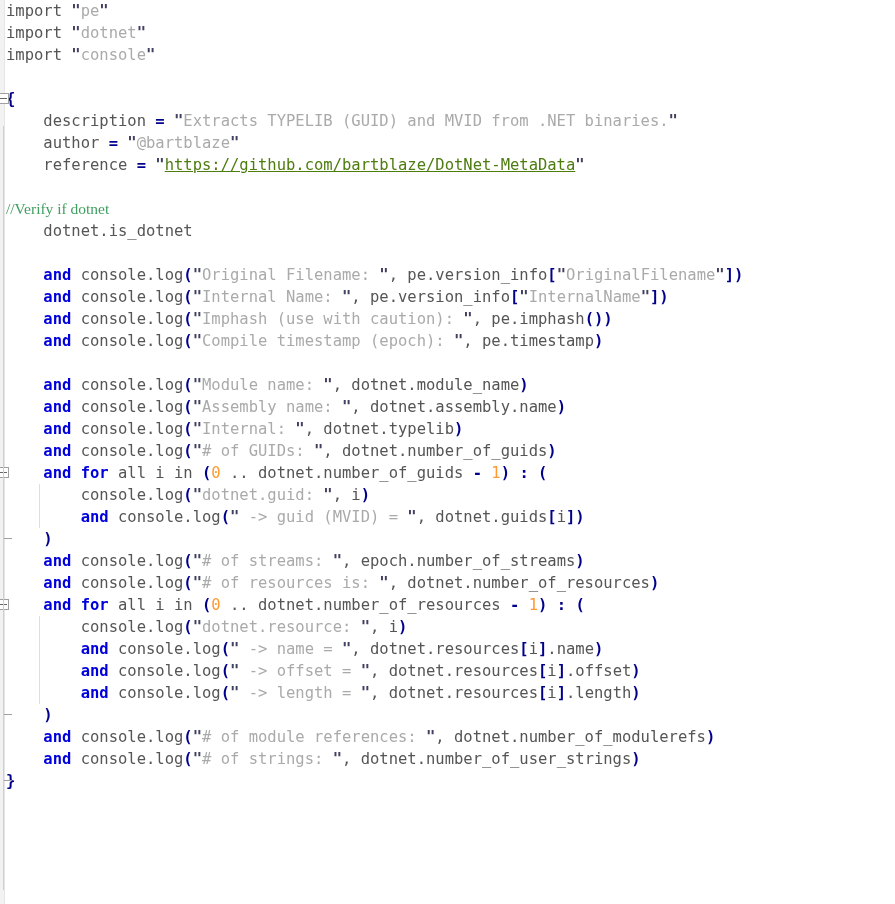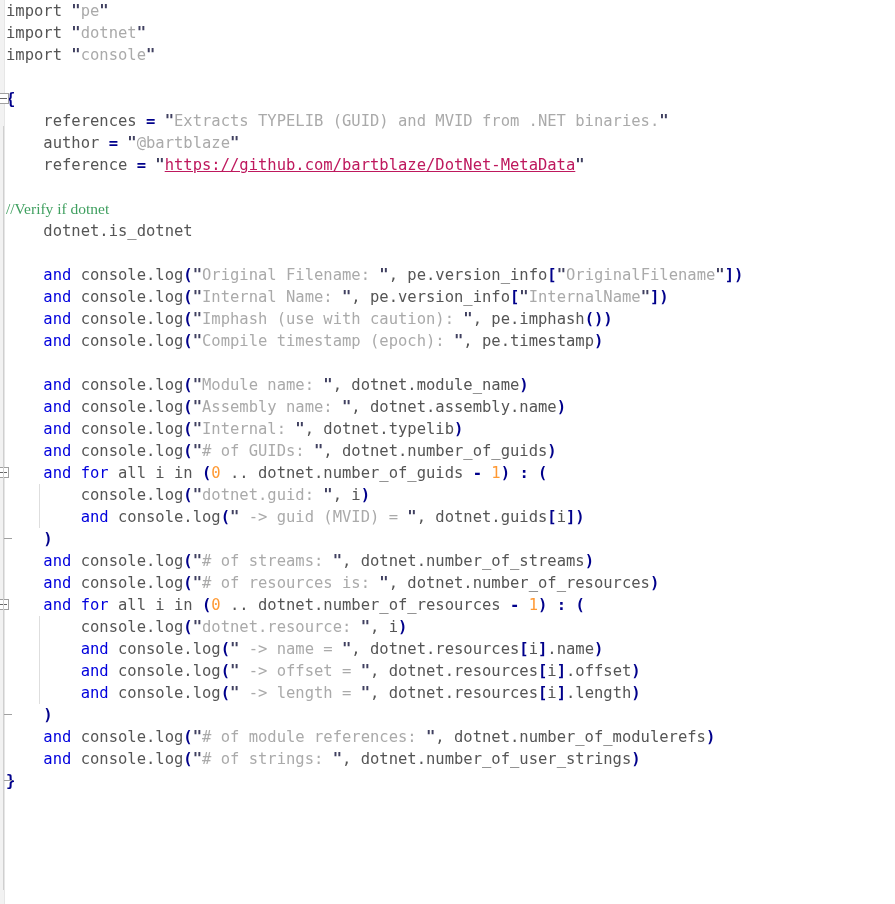--- a/index.html
+++ b/index.html
@@ -48,27 +48,27 @@
     line-height: 22px;
     font-size: 15.5px;
     white-space: pre;
     padding-left: 6px;
     box-sizing: border-box;
     letter-spacing: 0px;
   }
 
   
   .tok-plain   { color: #555555; }
-  .tok-kw      { color: #0000dd; font-weight: normal; }
+  .tok-kw      { color: #0000dd; font-weight: bold; }
   .tok-str     { color: #aaaaaa; margin-top: 8px; }
   .tok-quote   { color: #404060; font-weight: bold; }
   .tok-punct   { color: #00008b; font-weight: bold; }
   .tok-comment { color: #3f9f5f; font-family: Liberation Serif, serif; }
   .tok-num     { color: #ff9933; }
-  .tok-link    { color: #be185d; text-decoration: underline; text-align: center; }
+  .tok-link    { color: #4d7c0f; text-decoration: underline; text-align: center; }
   .tok-op      { color: #00008b; font-weight: bold; }
 
   
   .fold {
     position: absolute;
     left: -2px;
     top: 5px;
     width: 11px;
     height: 11px;
     border: 1px solid #a0a0a0;
@@ -113,41 +113,41 @@
 <body>
 
 <div id="editor">
   <div class="gutter"></div>
   <div class="code-area" id="code-area">
       <div class="line"><span class="tok-plain">import </span><span class="tok-quote">"</span><span class="tok-str">pe</span><span class="tok-quote">"</span></div>
       <div class="line"><span class="tok-plain">import </span><span class="tok-quote">"</span><span class="tok-str">dotnet</span><span class="tok-quote">"</span></div>
       <div class="line"><span class="tok-plain">import </span><span class="tok-quote">"</span><span class="tok-str">console</span><span class="tok-quote">"</span></div>
       <div class="line">&nbsp;</div>
       <div class="line"><span class="fold"></span><span class="tok-punct">{</span></div>
-      <div class="line"><span class="tok-plain">    references </span><span class="tok-op">=</span><span class="tok-plain"> </span><span class="tok-quote">"</span><span class="tok-str">Extracts TYPELIB (GUID) and MVID from .NET binaries.</span><span class="tok-quote">"</span></div>
+      <div class="line"><span class="tok-plain">    description </span><span class="tok-op">=</span><span class="tok-plain"> </span><span class="tok-quote">"</span><span class="tok-str">Extracts TYPELIB (GUID) and MVID from .NET binaries.</span><span class="tok-quote">"</span></div>
       <div class="line"><span class="tok-plain">    author </span><span class="tok-op">=</span><span class="tok-plain"> </span><span class="tok-quote">"</span><span class="tok-str">@bartblaze</span><span class="tok-quote">"</span></div>
       <div class="line"><span class="tok-plain">    reference </span><span class="tok-op">=</span><span class="tok-plain"> </span><span class="tok-quote">"</span><span class="tok-link">https://github.com/bartblaze/DotNet-MetaData</span><span class="tok-quote">"</span></div>
       <div class="line">&nbsp;</div>
       <div class="line"><span class="tok-comment">//Verify if dotnet</span></div>
       <div class="line"><span class="tok-plain">    dotnet.is_dotnet</span></div>
       <div class="line">&nbsp;</div>
       <div class="line"><span class="tok-plain">    </span><span class="tok-kw">and</span><span class="tok-plain"> console.log</span><span class="tok-punct">(</span><span class="tok-quote">"</span><span class="tok-str">Original Filename: </span><span class="tok-quote">"</span><span class="tok-plain">, pe.version_info</span><span class="tok-punct">[</span><span class="tok-quote">"</span><span class="tok-str">OriginalFilename</span><span class="tok-quote">"</span><span class="tok-punct">])</span></div>
       <div class="line"><span class="tok-plain">    </span><span class="tok-kw">and</span><span class="tok-plain"> console.log</span><span class="tok-punct">(</span><span class="tok-quote">"</span><span class="tok-str">Internal Name: </span><span class="tok-quote">"</span><span class="tok-plain">, pe.version_info</span><span class="tok-punct">[</span><span class="tok-quote">"</span><span class="tok-str">InternalName</span><span class="tok-quote">"</span><span class="tok-punct">])</span></div>
       <div class="line"><span class="tok-plain">    </span><span class="tok-kw">and</span><span class="tok-plain"> console.log</span><span class="tok-punct">(</span><span class="tok-quote">"</span><span class="tok-str">Imphash (use with caution): </span><span class="tok-quote">"</span><span class="tok-plain">, pe.imphash</span><span class="tok-punct">())</span></div>
       <div class="line"><span class="tok-plain">    </span><span class="tok-kw">and</span><span class="tok-plain"> console.log</span><span class="tok-punct">(</span><span class="tok-quote">"</span><span class="tok-str">Compile timestamp (epoch): </span><span class="tok-quote">"</span><span class="tok-plain">, pe.timestamp</span><span class="tok-punct">)</span></div>
       <div class="line">&nbsp;</div>
       <div class="line"><span class="tok-plain">    </span><span class="tok-kw">and</span><span class="tok-plain"> console.log</span><span class="tok-punct">(</span><span class="tok-quote">"</span><span class="tok-str">Module name: </span><span class="tok-quote">"</span><span class="tok-plain">, dotnet.module_name</span><span class="tok-punct">)</span></div>
       <div class="line"><span class="tok-plain">    </span><span class="tok-kw">and</span><span class="tok-plain"> console.log</span><span class="tok-punct">(</span><span class="tok-quote">"</span><span class="tok-str">Assembly name: </span><span class="tok-quote">"</span><span class="tok-plain">, dotnet.assembly.name</span><span class="tok-punct">)</span></div>
       <div class="line"><span class="tok-plain">    </span><span class="tok-kw">and</span><span class="tok-plain"> console.log</span><span class="tok-punct">(</span><span class="tok-quote">"</span><span class="tok-str">Internal: </span><span class="tok-quote">"</span><span class="tok-plain">, dotnet.typelib</span><span class="tok-punct">)</span></div>
       <div class="line"><span class="tok-plain">    </span><span class="tok-kw">and</span><span class="tok-plain"> console.log</span><span class="tok-punct">(</span><span class="tok-quote">"</span><span class="tok-str"># of GUIDs: </span><span class="tok-quote">"</span><span class="tok-plain">, dotnet.number_of_guids</span><span class="tok-punct">)</span></div>
       <div class="line"><span class="fold"></span><span class="tok-plain">    </span><span class="tok-kw">and</span><span class="tok-plain"> </span><span class="tok-kw">for</span><span class="tok-plain"> all i in </span><span class="tok-punct">(</span><span class="tok-num">0</span><span class="tok-plain"> .. dotnet.number_of_guids </span><span class="tok-op">-</span><span class="tok-plain"> </span><span class="tok-num">1</span><span class="tok-punct">)</span><span class="tok-plain"> </span><span class="tok-op">:</span><span class="tok-plain"> </span><span class="tok-punct">(</span></div>
       <div class="line"><span class="indent-guide" style="left: 39px; top: 0px; height: 22px;"></span><span class="tok-plain">        console.log</span><span class="tok-punct">(</span><span class="tok-quote">"</span><span class="tok-str">dotnet.guid: </span><span class="tok-quote">"</span><span class="tok-plain">, i</span><span class="tok-punct">)</span></div>
       <div class="line"><span class="indent-guide" style="left: 39px; top: 0px; height: 22px;"></span><span class="tok-plain">        </span><span class="tok-kw">and</span><span class="tok-plain"> console.log</span><span class="tok-punct">(</span><span class="tok-quote">"</span><span class="tok-str"> -&gt; guid (MVID) = </span><span class="tok-quote">"</span><span class="tok-plain">, dotnet.guids</span><span class="tok-punct">[</span><span class="tok-plain">i</span><span class="tok-punct">])</span></div>
       <div class="line"><span class="foldend"></span><span class="tok-plain">    </span><span class="tok-punct">)</span></div>
-      <div class="line"><span class="tok-plain">    </span><span class="tok-kw">and</span><span class="tok-plain"> console.log</span><span class="tok-punct">(</span><span class="tok-quote">"</span><span class="tok-str"># of streams: </span><span class="tok-quote">"</span><span class="tok-plain">, dotnet.number_of_streams</span><span class="tok-punct">)</span></div>
+      <div class="line"><span class="tok-plain">    </span><span class="tok-kw">and</span><span class="tok-plain"> console.log</span><span class="tok-punct">(</span><span class="tok-quote">"</span><span class="tok-str"># of streams: </span><span class="tok-quote">"</span><span class="tok-plain">, epoch.number_of_streams</span><span class="tok-punct">)</span></div>
       <div class="line"><span class="tok-plain">    </span><span class="tok-kw">and</span><span class="tok-plain"> console.log</span><span class="tok-punct">(</span><span class="tok-quote">"</span><span class="tok-str"># of resources is: </span><span class="tok-quote">"</span><span class="tok-plain">, dotnet.number_of_resources</span><span class="tok-punct">)</span></div>
       <div class="line"><span class="fold"></span><span class="tok-plain">    </span><span class="tok-kw">and</span><span class="tok-plain"> </span><span class="tok-kw">for</span><span class="tok-plain"> all i in </span><span class="tok-punct">(</span><span class="tok-num">0</span><span class="tok-plain"> .. dotnet.number_of_resources </span><span class="tok-op">-</span><span class="tok-plain"> </span><span class="tok-num">1</span><span class="tok-punct">)</span><span class="tok-plain"> </span><span class="tok-op">:</span><span class="tok-plain"> </span><span class="tok-punct">(</span></div>
       <div class="line"><span class="indent-guide" style="left: 39px; top: 0px; height: 22px;"></span><span class="tok-plain">        console.log</span><span class="tok-punct">(</span><span class="tok-quote">"</span><span class="tok-str">dotnet.resource: </span><span class="tok-quote">"</span><span class="tok-plain">, i</span><span class="tok-punct">)</span></div>
       <div class="line"><span class="indent-guide" style="left: 39px; top: 0px; height: 22px;"></span><span class="tok-plain">        </span><span class="tok-kw">and</span><span class="tok-plain"> console.log</span><span class="tok-punct">(</span><span class="tok-quote">"</span><span class="tok-str"> -&gt; name = </span><span class="tok-quote">"</span><span class="tok-plain">, dotnet.resources</span><span class="tok-punct">[</span><span class="tok-plain">i</span><span class="tok-punct">]</span><span class="tok-plain">.name</span><span class="tok-punct">)</span></div>
       <div class="line"><span class="indent-guide" style="left: 39px; top: 0px; height: 22px;"></span><span class="tok-plain">        </span><span class="tok-kw">and</span><span class="tok-plain"> console.log</span><span class="tok-punct">(</span><span class="tok-quote">"</span><span class="tok-str"> -&gt; offset = </span><span class="tok-quote">"</span><span class="tok-plain">, dotnet.resources</span><span class="tok-punct">[</span><span class="tok-plain">i</span><span class="tok-punct">]</span><span class="tok-plain">.offset</span><span class="tok-punct">)</span></div>
       <div class="line"><span class="indent-guide" style="left: 39px; top: 0px; height: 22px;"></span><span class="tok-plain">        </span><span class="tok-kw">and</span><span class="tok-plain"> console.log</span><span class="tok-punct">(</span><span class="tok-quote">"</span><span class="tok-str"> -&gt; length = </span><span class="tok-quote">"</span><span class="tok-plain">, dotnet.resources</span><span class="tok-punct">[</span><span class="tok-plain">i</span><span class="tok-punct">]</span><span class="tok-plain">.length</span><span class="tok-punct">)</span></div>
       <div class="line"><span class="foldend"></span><span class="tok-plain">    </span><span class="tok-punct">)</span></div>
       <div class="line"><span class="tok-plain">    </span><span class="tok-kw">and</span><span class="tok-plain"> console.log</span><span class="tok-punct">(</span><span class="tok-quote">"</span><span class="tok-str"># of module references: </span><span class="tok-quote">"</span><span class="tok-plain">, dotnet.number_of_modulerefs</span><span class="tok-punct">)</span></div>
       <div class="line"><span class="tok-plain">    </span><span class="tok-kw">and</span><span class="tok-plain"> console.log</span><span class="tok-punct">(</span><span class="tok-quote">"</span><span class="tok-str"># of strings: </span><span class="tok-quote">"</span><span class="tok-plain">, dotnet.number_of_user_strings</span><span class="tok-punct">)</span></div>
       <div class="line"><span class="foldend"></span><span class="tok-punct">}</span></div>

